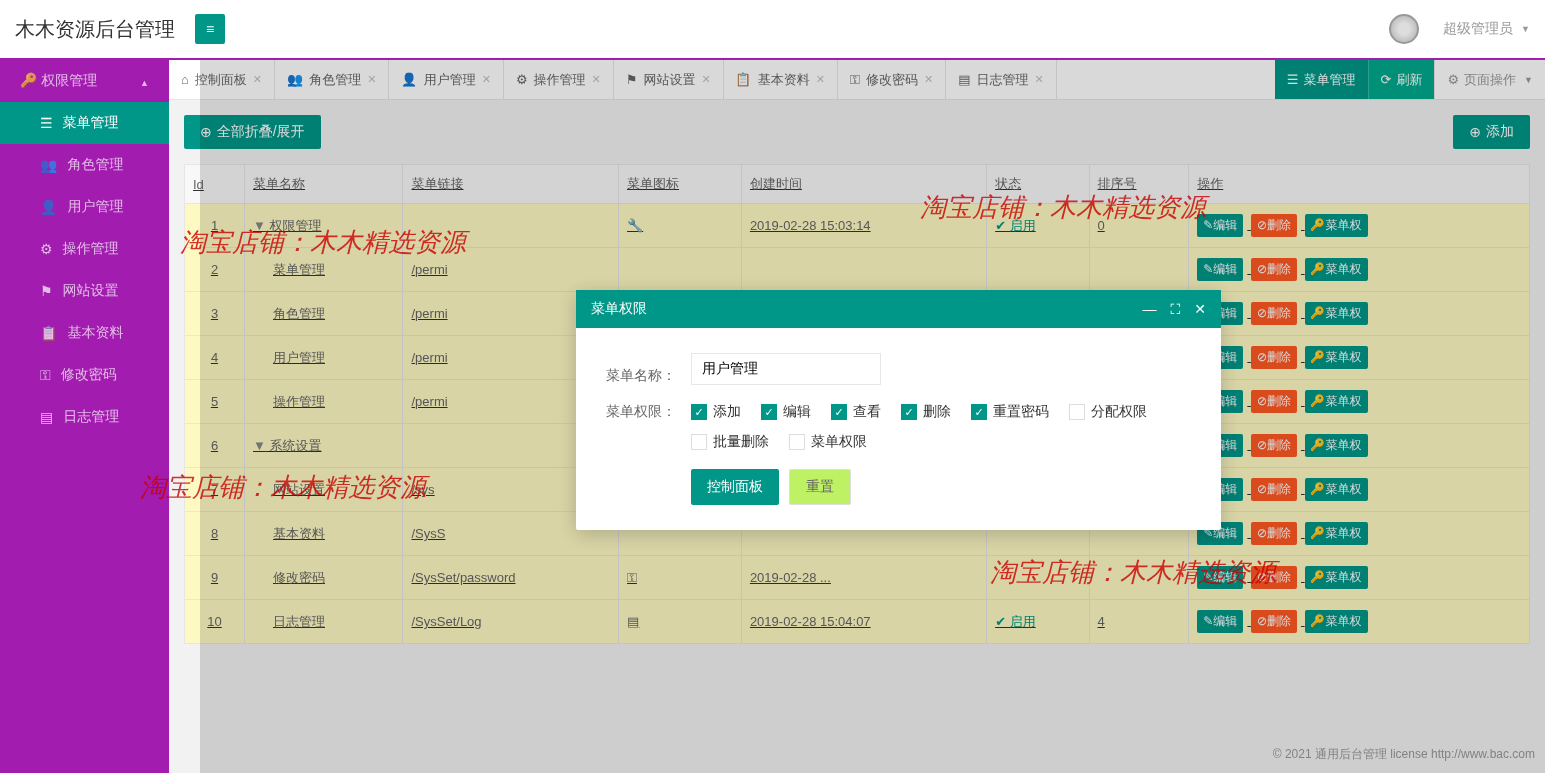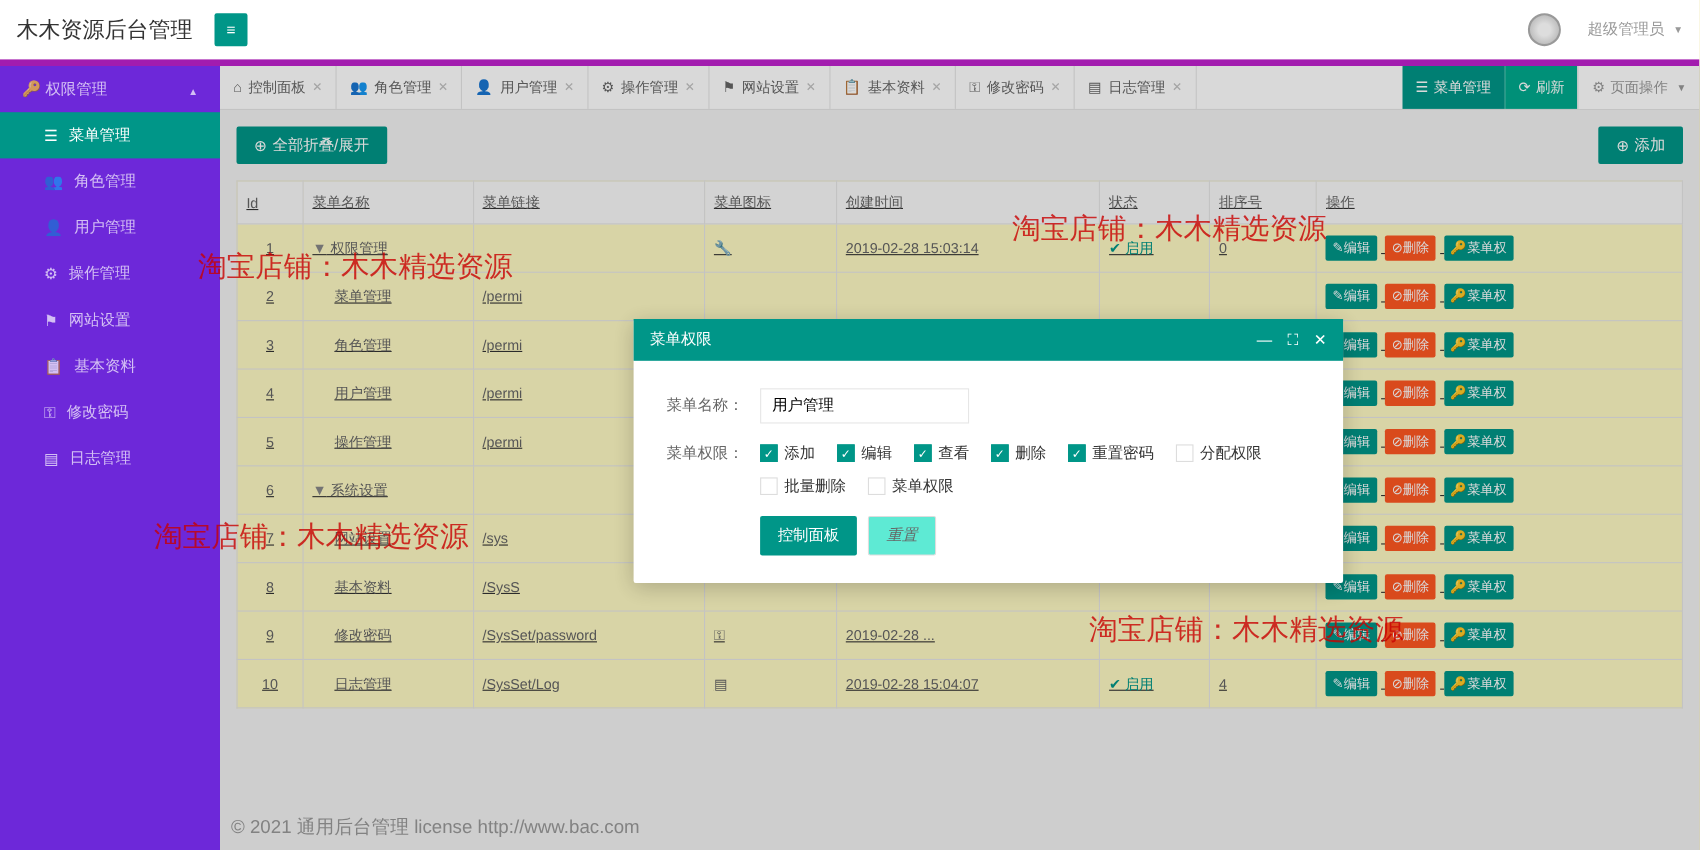--- a/index.html
+++ b/index.html
@@ -1,75 +1,75 @@
 <!DOCTYPE html>
 <html><head>
 <meta charset="utf-8">
 <style>
 * { margin: 0; padding: 0; box-sizing: border-box; }
 body { font-family: "Microsoft YaHei", Arial, sans-serif; font-size: 14px; color: #333; background: #f2f2f2; overflow: hidden; }
-.header { height: 60px; background: #fff; border-bottom: 6px solid #a21caf; display: flex; align-items: center; padding: 0 15px; }
+.header { height: 60px; background: #fff; border-bottom: 2px solid #a21caf; display: flex; align-items: center; padding: 0 15px; }
 .logo { font-size: 20px; color: #333; padding-right: 20px; }
 .menu-toggle { width: 30px; height: 30px; background: #009688; color: #fff; display: flex; align-items: center; justify-content: center; cursor: pointer; border-radius: 2px; }
 .header-right { margin-left: auto; display: flex; align-items: center; gap: 10px; }
 .avatar { width: 30px; height: 30px; border-radius: 50%; background: radial-gradient(circle, #ddd 30%, #aaa 100%); border: 2px solid #999; }
 .user-name { color: #999; display: flex; align-items: center; gap: 5px; cursor: pointer; margin-left: 14px; }
 .caret-down::after { content: "▼"; font-size: 9px; color: #999; margin-left: 3px; }
 
 .container { display: flex; height: calc(100vh - 60px); }
-.sidebar { width: 200px; background: #6d28d9; color: #fff; overflow-y: auto; flex-shrink: 0; }
+.sidebar { width: 169px; background: #a21caf; color: #fff; overflow-y: auto; flex-shrink: 0; }
 .side-item { padding: 12px 20px; cursor: pointer; color: rgba(255,255,255,0.7); display: flex; align-items: center; gap: 10px; }
 .side-item.group { justify-content: space-between; }
 .side-item.active { background: #009688; color: #fff; }
 .side-sub { padding-left: 40px; }
 .arrow::after { content: "▲"; font-size: 9px; }
 
 .main { flex: 1; display: flex; flex-direction: column; overflow: hidden; }
 .tabs { height: 40px; background: #fff; border-bottom: 1px solid #e6e6e6; display: flex; align-items: stretch; }
 .tab { padding: 0 12px; display: flex; align-items: center; gap: 6px; border-right: 1px solid #e6e6e6; cursor: pointer; font-size: 13px; color: #666; white-space: nowrap; }
 .tab .close { color: #c2c2c2; font-size: 11px; }
 .tab-btn { padding: 0 12px; display: flex; align-items: center; gap: 5px; cursor: pointer; color: #fff; font-size: 13px; white-space: nowrap; }
 .tab-btn.green { background: #009688; }
 .tab-btn.green2 { background: #01aa8d; border-left: 1px solid rgba(255,255,255,0.2); }
 .tab-btn.gray { color: #999; background: #fff; border-left: 1px solid #e6e6e6; }
 .tabs-right { margin-left: auto; display: flex; }
 
 .content { flex: 1; overflow: auto; padding: 15px; position: relative; }
 .toolbar { display: flex; justify-content: space-between; margin-bottom: 15px; }
 .btn { border: none; padding: 8px 16px; cursor: pointer; border-radius: 2px; display: inline-flex; align-items: center; gap: 5px; font-size: 14px; }
 .btn-green { background: #009688; color: #fff; }
-.btn-plain { background: #5eead4; border: 1px solid #ddd; color: #666; font-style: italic; }
+.btn-plain { background: #bef264; border: 1px solid #ddd; color: #666; }
 
 .table { width: 100%; border-collapse: collapse; background: #fef9c3; text-decoration: underline; }
 .table th, .table td { border: 1px solid #e6e6e6; padding: 10px 8px; text-align: left; font-size: 13px; color: #666; }
 .table th { background: #f8f8f8; font-weight: normal; }
 .table td.id { text-align: center; width: 60px; }
 .table .caret { color: #888; cursor: pointer; }
 .mini-btn { display: inline-flex; align-items: center; gap: 3px; padding: 3px 6px; color: #fff; font-size: 12px; border-radius: 2px; cursor: pointer; margin-right: 4px; white-space: nowrap; }
 .mini-green { background: #009688; }
 .mini-red { background: #ff5722; }
 .status-on { color: #009688; }
 
 .overlay { position: fixed; inset: 60px 0 0 200px; background: rgba(0,0,0,0.15); }
 .dialog { position: fixed; top: 290px; left: 576px; width: 645px; background: #fff; box-shadow: 0 4px 20px rgba(0,0,0,0.2); border-radius: 2px; }
 .dialog-title { background: #009688; color: #fff; padding: 10px 15px; display: flex; align-items: center; justify-content: space-between; font-size: 14px; }
 .dialog-icons { display: flex; gap: 14px; align-items: center; }
 .dialog-icons span { cursor: pointer; font-size: 14px; }
 .dialog-body { padding: 25px 30px; }
-.form-row { display: flex; align-items: center; margin-bottom: 18px; gap: 15px; }
+.form-row { display: flex; align-items: flex-end; margin-bottom: 18px; gap: 15px; }
 .form-row .lbl { width: 70px; text-align: right; color: #666; flex-shrink: 0; }
 .form-row input[type=text] { border: 1px solid #e6e6e6; padding: 7px 10px; width: 190px; font-size: 14px; }
 .checks { display: flex; flex-wrap: wrap; gap: 12px 20px; flex: 1; }
 .chk { display: flex; align-items: center; gap: 6px; }
 .chkbox { width: 16px; height: 16px; border: 1px solid #ddd; display: inline-flex; align-items: center; justify-content: center; font-size: 11px; }
 .chkbox.on { background: #009688; border-color: #009688; color: #fff; }
 .form-actions { padding-left: 85px; display: flex; gap: 10px; }
 
-.watermark { position: fixed; color: rgba(200,0,0,0.8); font-size: 26px; font-family: "KaiTi", serif; pointer-events: none; z-index: 9999; }
-.footer { text-align: left; padding: 10px; color: #999; font-size: 17px; background: #f2f2f2; }
+.watermark { position: fixed; color: rgba(200,0,0,0.8); font-size: 26px; font-family: "KaiTi", serif; font-style: italic; pointer-events: none; z-index: 9999; }
+.footer { text-align: right; padding: 10px; color: #999; font-size: 12px; background: #f2f2f2; }
 
 .icon { font-style: normal; font-family: Arial; }
 </style>
 </head>
 <body>
 
 <div class="header">
   <div class="logo">木木资源后台管理</div>
   <div class="menu-toggle">
       <span>≡</span>

